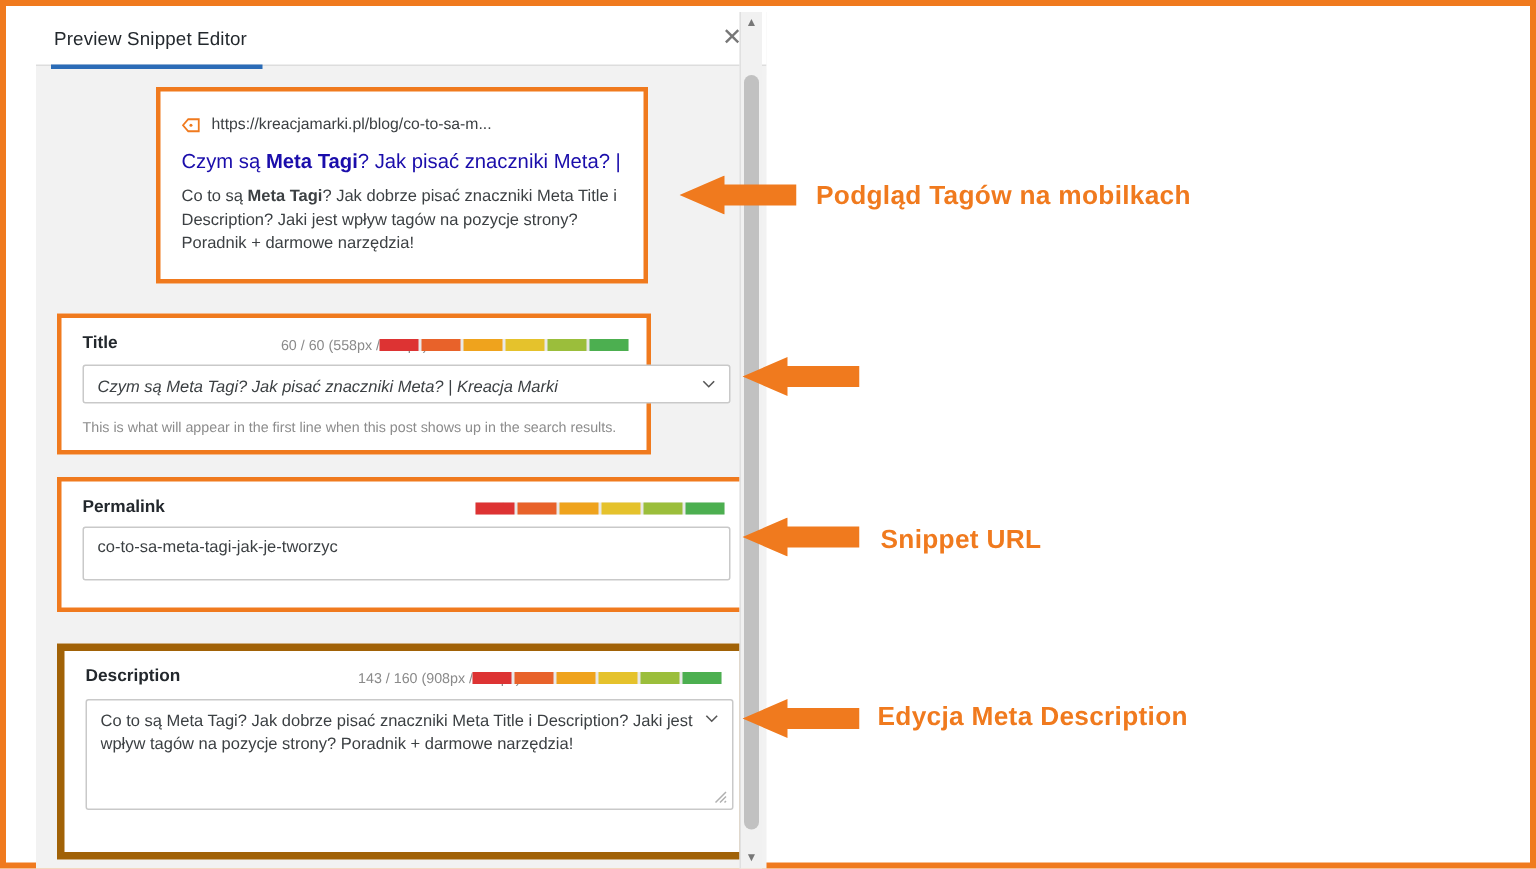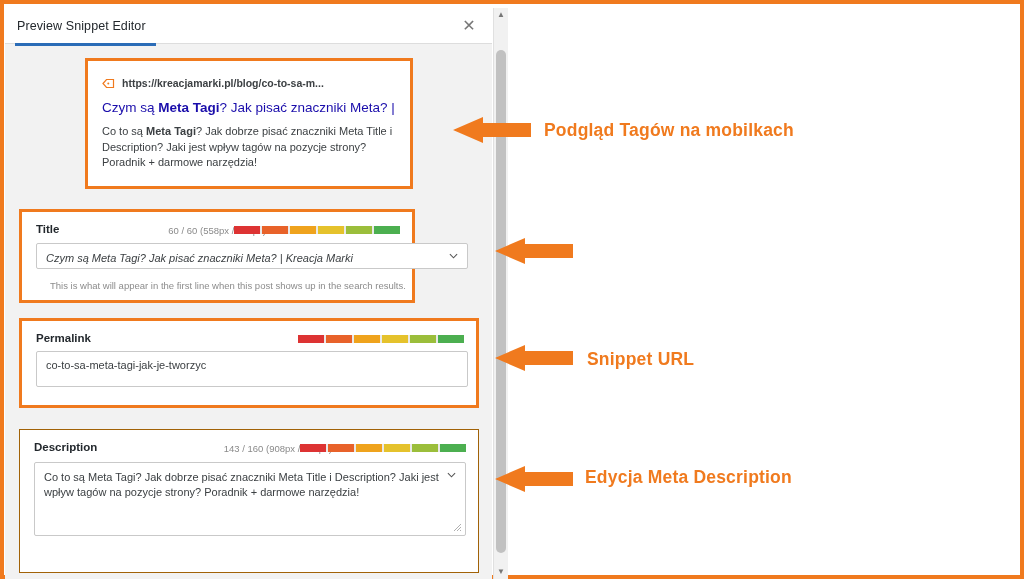--- a/index.html
+++ b/index.html
@@ -20,21 +20,21 @@
     width: 1024px;
     height: 579px;
     box-sizing: border-box;
     border: 4px solid #f07a1e;
     background: #ffffff;
   }
 
   
   .editor-panel {
     position: absolute;
-    left: 1px;
+    left: 20px;
     top: 4px;
     width: 487px;
     height: 571px;
     background: #f2f2f2;
     box-sizing: border-box;
     overflow: hidden;
   }
   .editor-header {
     position: absolute;
     left: 0; top: 0;
@@ -95,21 +95,20 @@
     position: absolute;
     left: 14px;
     top: 14px;
     width: 292px;
   }
   .preview-urlrow {
     display: flex;
     align-items: center;
     gap: 7px;
     height: 16px;
-    font-weight: bold;
   }
   .tag-icon {
     width: 13px;
     height: 11px;
     position: relative;
     flex: none;
   }
   .tag-icon svg { display: block; }
   .preview-url {
     font-size: 10.5px;
@@ -132,21 +131,21 @@
     color: #3c4043;
     line-height: 15.5px;
   }
   .preview-desc b { font-weight: bold; }
 
   
   .field-card {
     position: absolute;
     background: #ffffff;
     box-sizing: border-box;
-    border: 1px solid #a16207;
+    border: 5px solid #a16207;
   }
   .field-card.hl { border: 3px solid #f07a1e; }
   .card-title {
     position: absolute;
     left: 14px;
     top: 11px;
     font-size: 11.5px;
     font-weight: bold;
     color: #23282d;
   }
@@ -294,21 +293,21 @@
         <span class="score-seg" style="background:#e5c22c"></span>
         <span class="score-seg" style="background:#9bbe3b"></span>
         <span class="score-seg" style="background:#4caf50"></span>
       </div>
       <div class="input-box" style="top:31px; width:432px; height:26px;font-style:italic;">
         <div class="input-text">Czym są Meta Tagi? Jak pisać znaczniki Meta? | Kreacja Marki</div>
         <svg class="chevron" viewBox="0 0 10 6">
             <path d="M1 1 L5 5 L9 1" fill="none" stroke="#555" stroke-width="1.2"></path>
           </svg>
       </div>
-      <div class="helper" style="top:68px; width:420px;margin-left:14px;">This is what will appear in the first line when this post shows up in the search results.</div>
+      <div class="helper" style="top:68px; width:420px;">This is what will appear in the first line when this post shows up in the search results.</div>
     </div>
 
     <div class="field-card hl" style="left:14px; top:310px; width:460px; height:90px;">
       <div class="card-title">Permalink</div>
       <div class="counter" style="right:146px; width:150px;">63 / 75</div>
       <div class="score-bar" style="right:12px;">
         <span class="score-seg" style="background:#dd3333"></span>
         <span class="score-seg" style="background:#e8622a"></span>
         <span class="score-seg" style="background:#efa31d"></span>
         <span class="score-seg" style="background:#e5c22c"></span>

